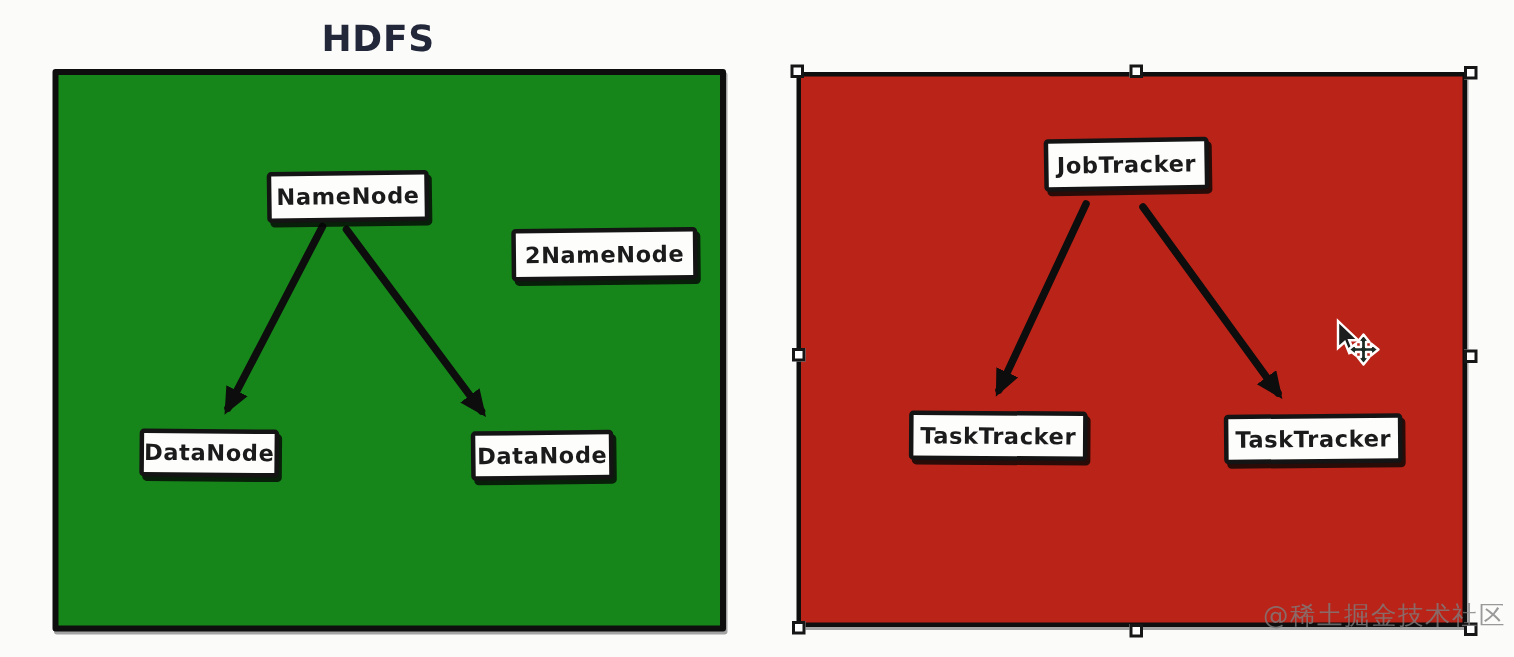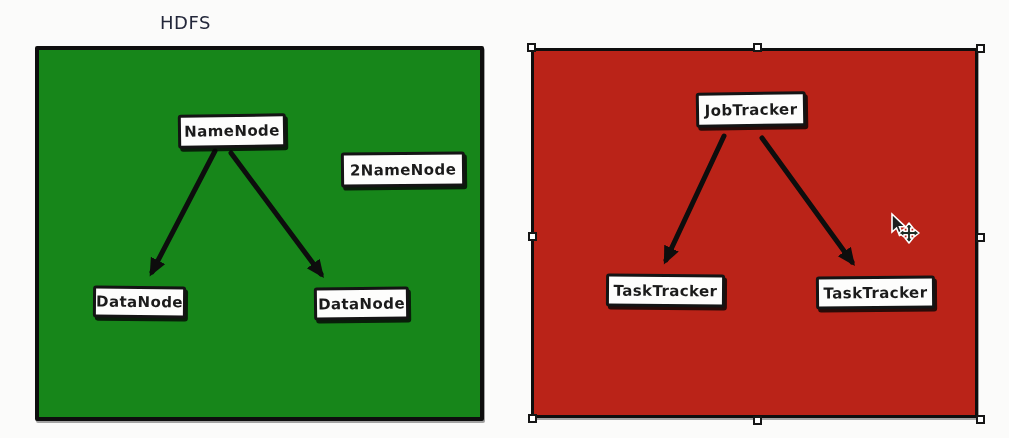--- a/index.html
+++ b/index.html
@@ -8,25 +8,25 @@
     background:#ffffff;
   }
   .canvas{
     position:relative;
     width:1009px;height:438px;
     background:#fbfbfa;
     overflow:hidden;
   }
   .panel-title{
     position:absolute;
-    font-size:18px;
-    font-weight:400;
+    font-size:24px;
+    font-weight:700;
     letter-spacing:0.5px;
     color:#23273a;
-    text-align:left;
+    text-align:right;
   }
   .title-hdfs{left:160px;top:12px;width:130px;}
   .title-mr{left:660px;top:10px;width:180px;color:#26262a;}
   .big-rect{
     position:absolute;
     border:4px solid #0e0e0e;
     border-radius:2px;
     box-shadow:1px 2px 0 rgba(0,0,0,0.35);
   }
   .rect-green{left:35px;top:46px;width:441px;height:367px;}
@@ -114,14 +114,15 @@
   <div class="sel-handle" style="left:753px;top:416px;"></div>
   <div class="sel-handle" style="left:976px;top:415px;"></div>
 
   <div class="cursor-wrap">
     <svg width="42" height="40" viewBox="0 0 42 40" xmlns="http://www.w3.org/2000/svg">
       <path d="M6,2 L6,20 L10.5,16 L13.5,23.5 L16.5,22.2 L13.5,14.8 L19.5,14.8 Z" fill="#1d1f1e" stroke="#ffffff" stroke-width="1.6"></path>
       <path transform="translate(23,21)" d="M0,-10 L-4,-5 L-1.7,-5 L-1.7,-1.7 L-5,-1.7 L-5,-4 L-10,0 L-5,4 L-5,1.7 L-1.7,1.7 L-1.7,5 L-4,5 L0,10 L4,5 L1.7,5 L1.7,1.7 L5,1.7 L5,4 L10,0 L5,-4 L5,-1.7 L1.7,-1.7 L1.7,-5 L4,-5 Z" fill="#1c2b24" stroke="#ffffff" stroke-width="1.6" stroke-linejoin="round"></path>
     </svg>
   </div>
 
+  <div class="watermark">@稀土掘金技术社区</div>
 
 </div>
 
 </body></html>

